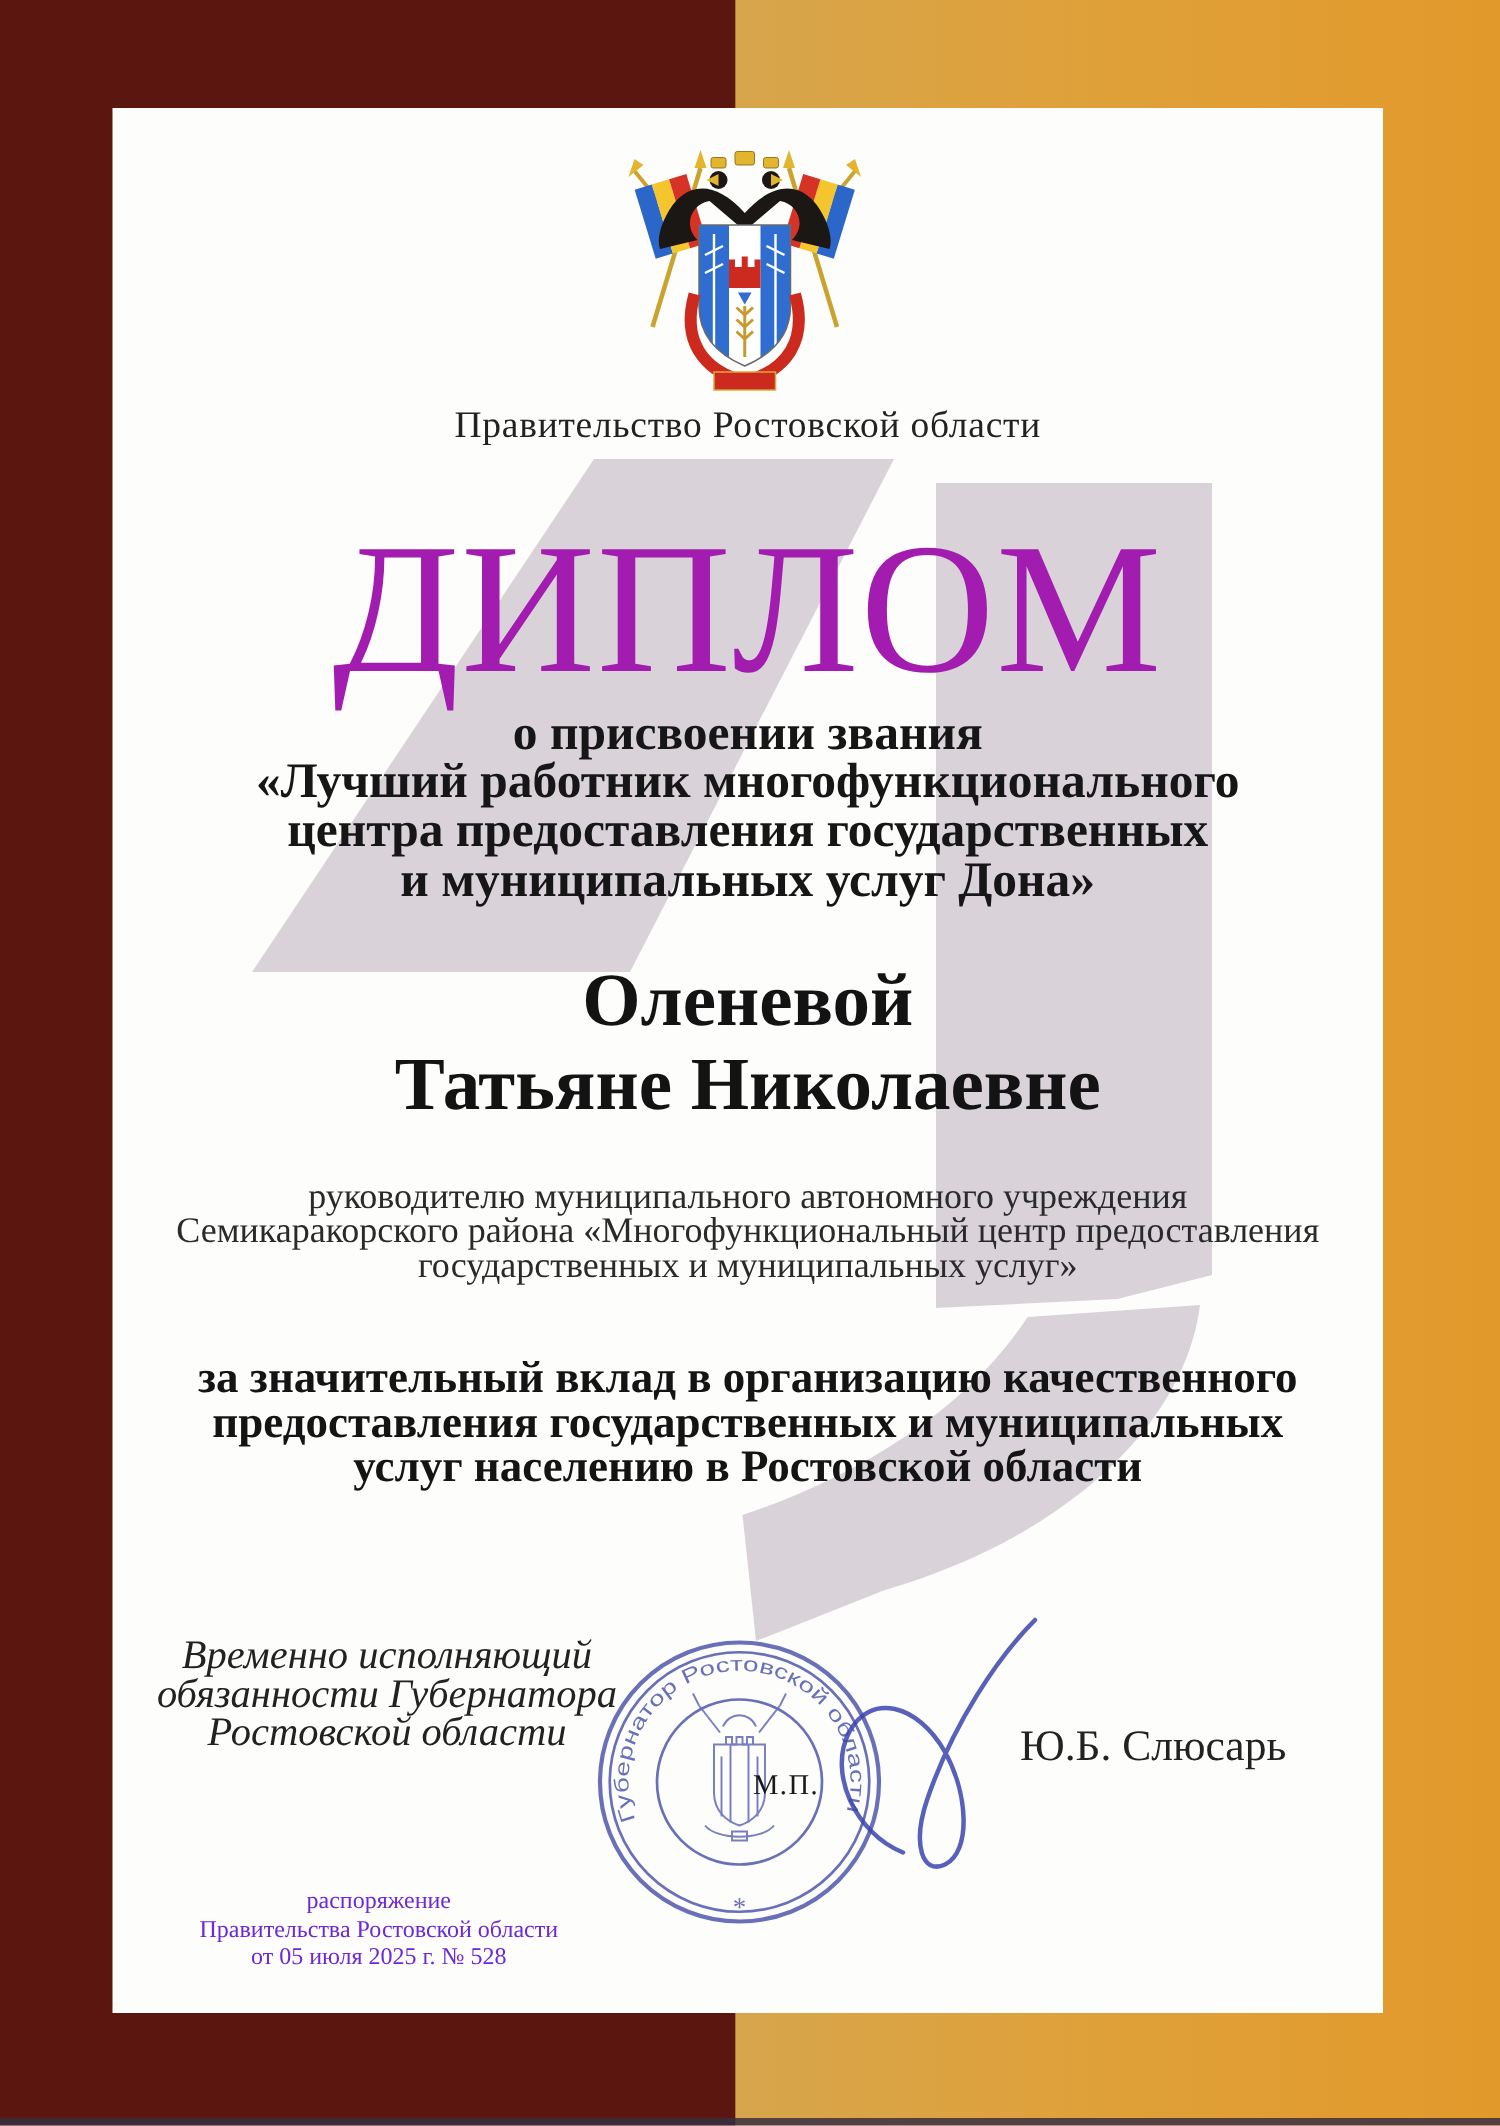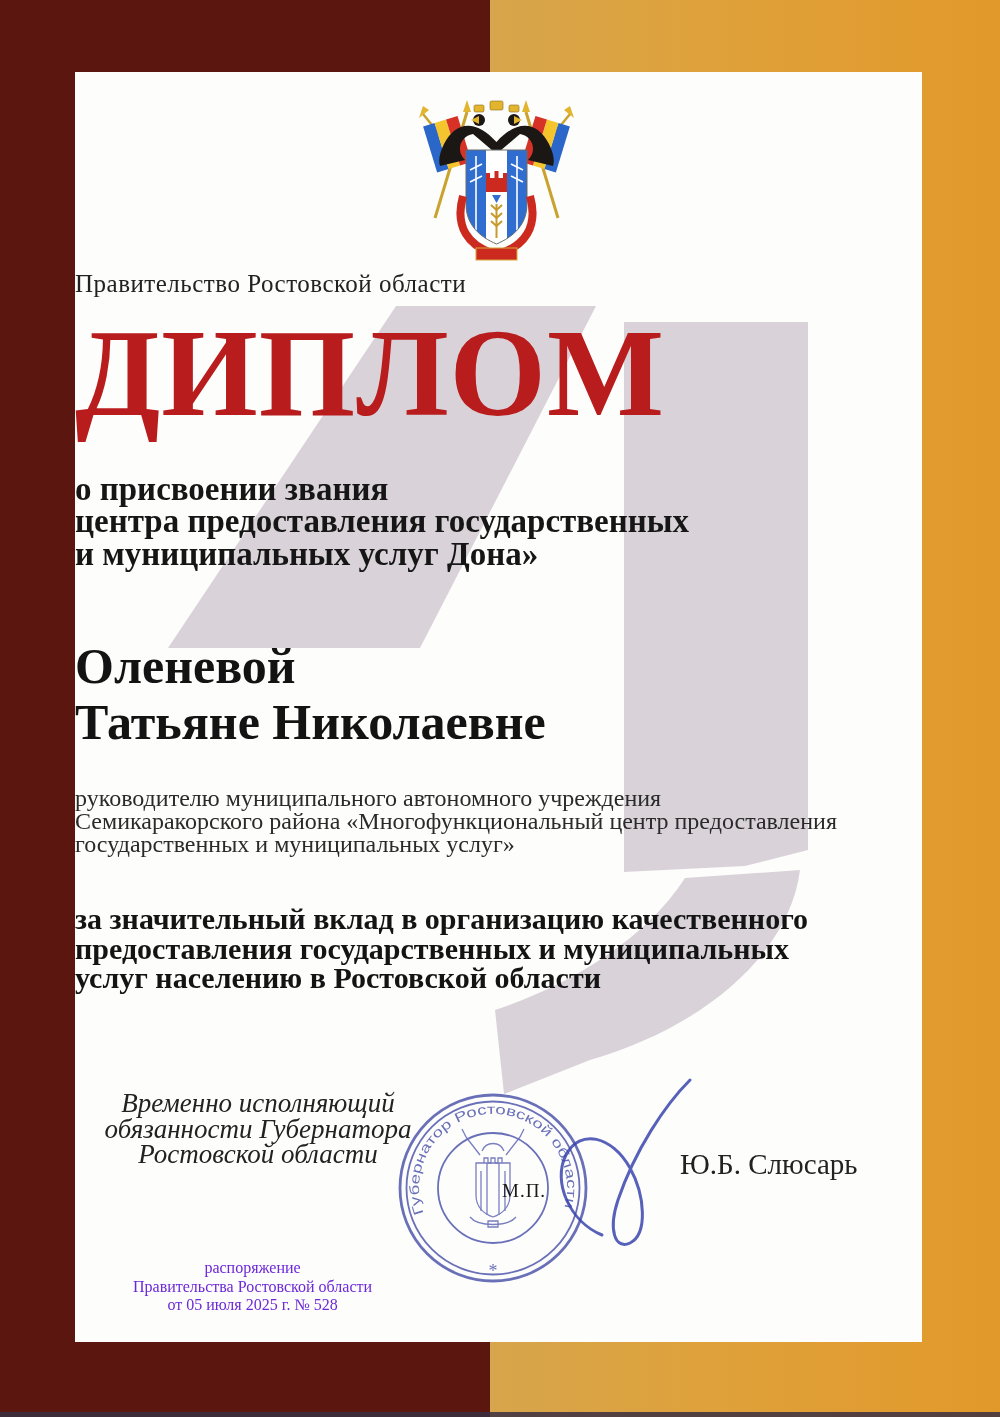--- a/index.html
+++ b/index.html
@@ -4,23 +4,23 @@
 <style>
   html,body{margin:0;padding:0;background:#888;}
   .page{
     position:relative;width:1000px;height:1417px;overflow:hidden;
     background:linear-gradient(90deg,#5b170f 0,#5b170f 49%,#d7a54c 49.05%,#dfa13a 72%,#e2992b 100%);
     font-family:"Liberation Serif",serif;color:#1c1c1c;
   }
   .scan-edge{position:absolute;left:0;right:0;bottom:0;height:5px;background:#3a2f42;opacity:.85;}
   .paper{position:absolute;left:75px;top:72px;width:847px;height:1270px;background:#fdfdfc;}
   .wm{position:absolute;left:0;top:0;width:847px;height:1270px;}
-  .abs{position:absolute;left:0;right:0;}
+  .abs{position:absolute;left:0;right:0;text-align:center;}
   .org{top:199px;font-size:25px;line-height:25px;letter-spacing:.5px;color:#222;}
-  .title{top:240px;font-size:124px;line-height:124px;font-weight:bold;letter-spacing:1px;color:#b91c1c;}
+  .title{top:272px;font-size:124px;line-height:124px;font-weight:normal;letter-spacing:1px;color:#a21caf;}
   .subtitle{top:401px;font-size:33px;line-height:33px;font-weight:bold;color:#161616;}
   .award{top:433px;font-size:33px;line-height:33px;font-weight:bold;color:#161616;}
   .name{top:566px;font-size:50px;line-height:56px;font-weight:bold;color:#131313;}
   .role{top:715px;font-size:24px;line-height:23px;color:#2a2a2a;}
   .reason{top:832px;font-size:30px;line-height:29.5px;font-weight:bold;color:#141414;}
   .sigtitle{position:absolute;left:18px;top:1019px;width:330px;text-align:center;font-size:27px;line-height:25.5px;color:#222;font-style:italic;}
   .signame{position:absolute;left:605px;top:1076px;font-size:29px;color:#222;}
   .mp{position:absolute;left:427px;top:1108px;font-size:19px;color:#1a1a1a;letter-spacing:1px;}
   .order{position:absolute;left:58px;top:1187px;font-size:16px;line-height:18.5px;color:#6d28d9;text-align:center;}
   .sealbox{position:absolute;left:321px;top:1019px;width:194px;height:194px;opacity:.82;}
@@ -129,20 +129,21 @@
         <path d="M117,98 C126,130 110,148 88,155"></path>
       </g>
       <rect x="63" y="150" width="41" height="12" fill="#cc2a1f" stroke="#d7a93a" stroke-width="1"></rect>
     </svg>
 
     <div class="abs org">Правительство Ростовской области</div>
     <div class="abs title">ДИПЛОМ</div>
     <div class="abs subtitle">о присвоении звания</div>
 
     <div class="abs award">
+      <div>«Лучший работник многофункционального</div>
       <div>центра предоставления государственных</div>
       <div>и муниципальных услуг Дона»</div>
     </div>
 
     <div class="abs name">
       <div>Оленевой</div>
       <div>Татьяне Николаевне</div>
     </div>
 
     <div class="abs role">

